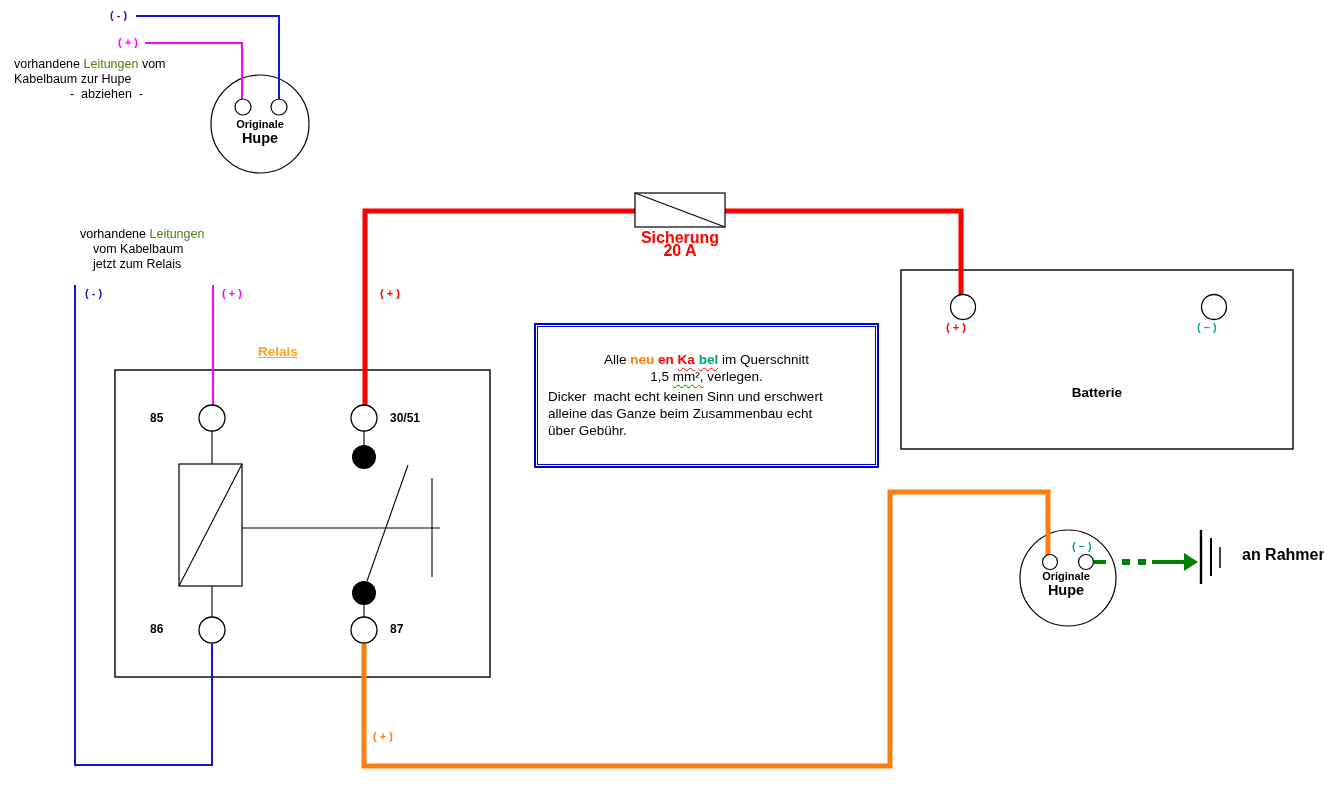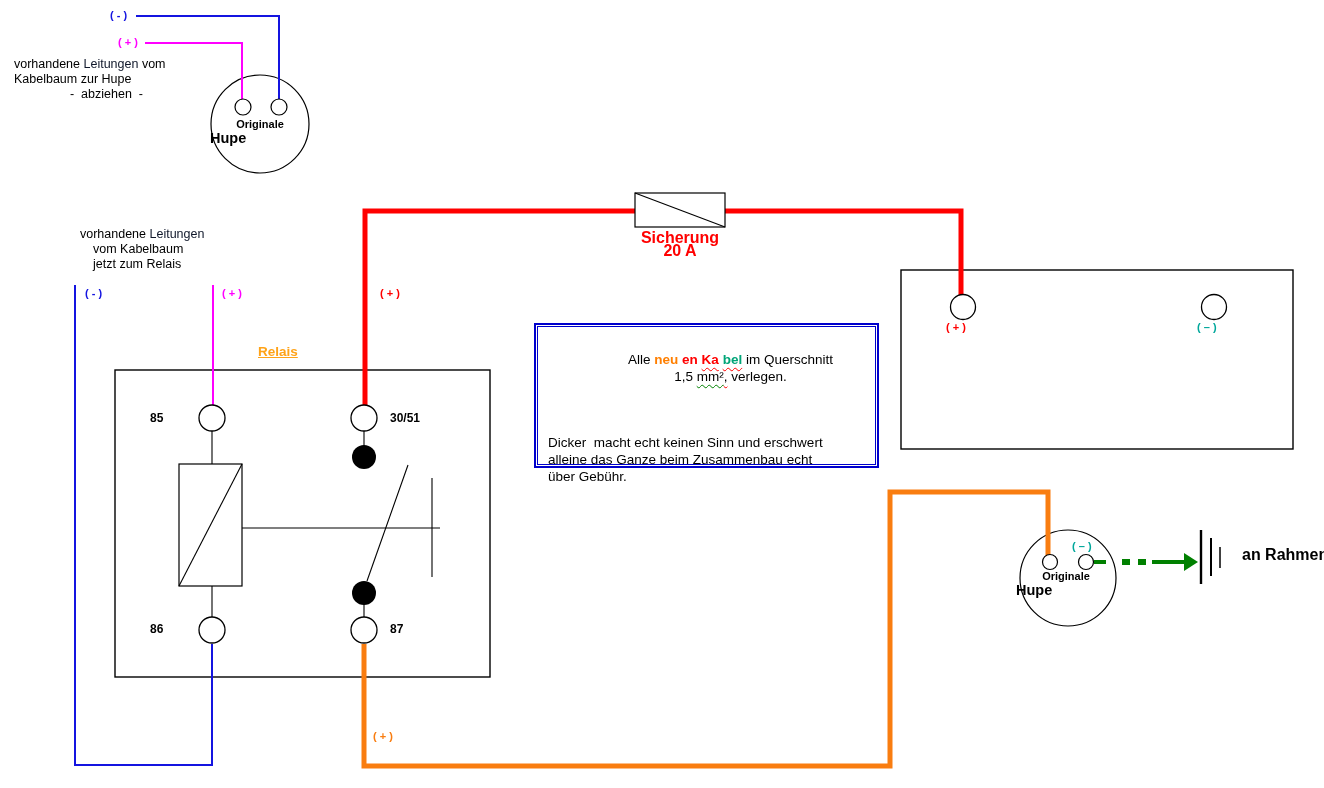--- a/index.html
+++ b/index.html
@@ -5,40 +5,40 @@
   html,body{margin:0;padding:0;background:#fff;}
   .canvas{position:relative;width:1324px;height:788px;background:#fff;
           font-family:"Liberation Sans",sans-serif;overflow:hidden;}
   svg.layer{position:absolute;left:0;top:0;}
 
   .lbl{position:absolute;font-size:11px;font-weight:bold;white-space:pre;}
   .c-blue{color:#1414e0;} .c-mag{color:#ff00ff;} .c-red{color:#ff0000;}
   .c-org{color:#f97d10;} .c-teal{color:#00a79b;}
 
   .txt{position:absolute;font-size:12.5px;color:#000;white-space:pre;line-height:15px;}
-  .leit{color:#0f172a;text-align:right;}
+  .leit{color:#4d7c0f;text-align:right;}
 
   .term{position:absolute;font-size:12px;font-weight:bold;color:#000000;white-space:pre;}
   .relais-title{position:absolute;font-size:13.5px;font-weight:bold;color:#ffa318;
                 text-decoration:underline;white-space:pre;}
   .fuse-lbl{position:absolute;width:90px;text-align:center;font-size:16px;
             font-weight:bold;color:#ff0000;white-space:pre;}
   .bat-name{position:absolute;width:392px;text-align:center;font-size:13.5px;
             font-weight:bold;color:#000;}
   .horn-sm{position:absolute;width:100px;text-align:center;font-size:11px;font-weight:bold;color:#000;}
-  .horn-lg{position:absolute;width:100px;text-align:left;font-size:14.5px;font-weight:bold;color:#000;}
+  .horn-lg{position:absolute;width:100px;text-align:center;font-size:14.5px;font-weight:bold;color:#000;}
   .ground-lbl{position:absolute;font-size:16px;font-weight:bold;color:#000;white-space:pre;}
 
   .notebox{position:absolute;left:534px;top:323px;width:345px;height:145px;
            border:2px solid #0000cc;box-sizing:border-box;background:#fff;}
   .notebox-inner{position:absolute;left:1px;top:1px;right:1px;bottom:1px;
                  border:1px solid #0000cc;}
   .nb-line{position:absolute;font-size:13.5px;color:#000;white-space:pre;}
-  .nb-center{left:0;width:100%;text-align:center;padding-left:24px;}
-  .nb-left{left:12px;margin-top:46px;}
+  .nb-center{left:0;width:100%;text-align:center;}
+  .nb-left{left:12px;}
   .seg-orange{color:#ff7f00;font-weight:bold;}
   .seg-red{color:#ff0000;font-weight:bold;}
   .seg-teal{color:#00a578;font-weight:bold;}
   .wavy-red{text-decoration-line:underline;text-decoration-style:wavy;
             text-decoration-color:#ff0000;text-decoration-thickness:1px;text-underline-offset:3px;}
   .wavy-green{text-decoration-line:underline;text-decoration-style:wavy;
               text-decoration-color:#008000;text-decoration-thickness:1px;text-underline-offset:3px;}
 </style>
 </head>
 <body>
@@ -118,20 +118,21 @@
   <div class="term" style="left:150px;top:411px">85</div>
   <div class="term" style="left:390px;top:411px">30/51</div>
   <div class="term" style="left:150px;top:622px">86</div>
   <div class="term" style="left:390px;top:622px">87</div>
 
   <div class="fuse-lbl" style="left:635px;top:229px">Sicherung</div>
   <div class="fuse-lbl" style="left:635px;top:242px">20 A</div>
 
   <div class="lbl c-red" style="left:946px;top:321px">( + )</div>
   <div class="lbl c-teal" style="left:1197px;top:321px">( – )</div>
+  <div class="bat-name" style="left:901px;top:385px">Batterie</div>
 
   <div class="notebox">
     <div class="notebox-inner"></div>
     <div class="nb-line nb-center" style="top:27px"><span>Alle </span><span class="seg-orange">neu</span><span class="seg-red"> en </span><span class="seg-red wavy-red">Ka</span><span> </span><span class="seg-teal wavy-red">bel</span><span> im Querschnitt</span></div>
     <div class="nb-line nb-center" style="top:44px"><span>1,5 </span><span class="wavy-green">mm²</span><span class="wavy-red">,</span><span> verlegen.</span></div>
     <div class="nb-line nb-left" style="top:64px">Dicker  macht echt keinen Sinn und erschwert</div>
     <div class="nb-line nb-left" style="top:81px">alleine das Ganze beim Zusammenbau echt</div>
     <div class="nb-line nb-left" style="top:98px">über Gebühr.</div>
   </div>
 

